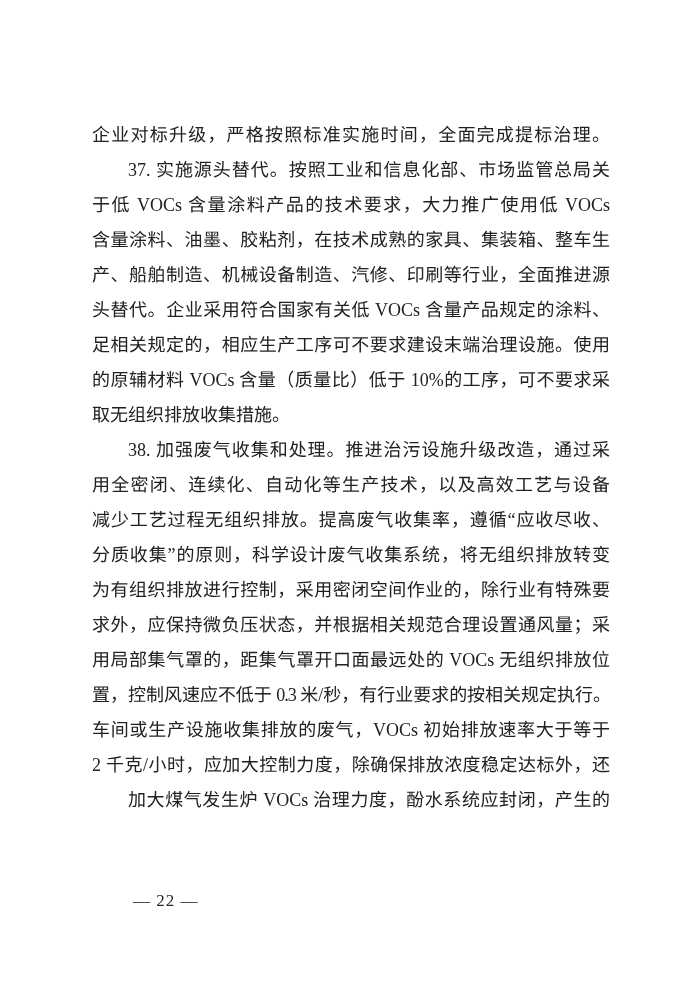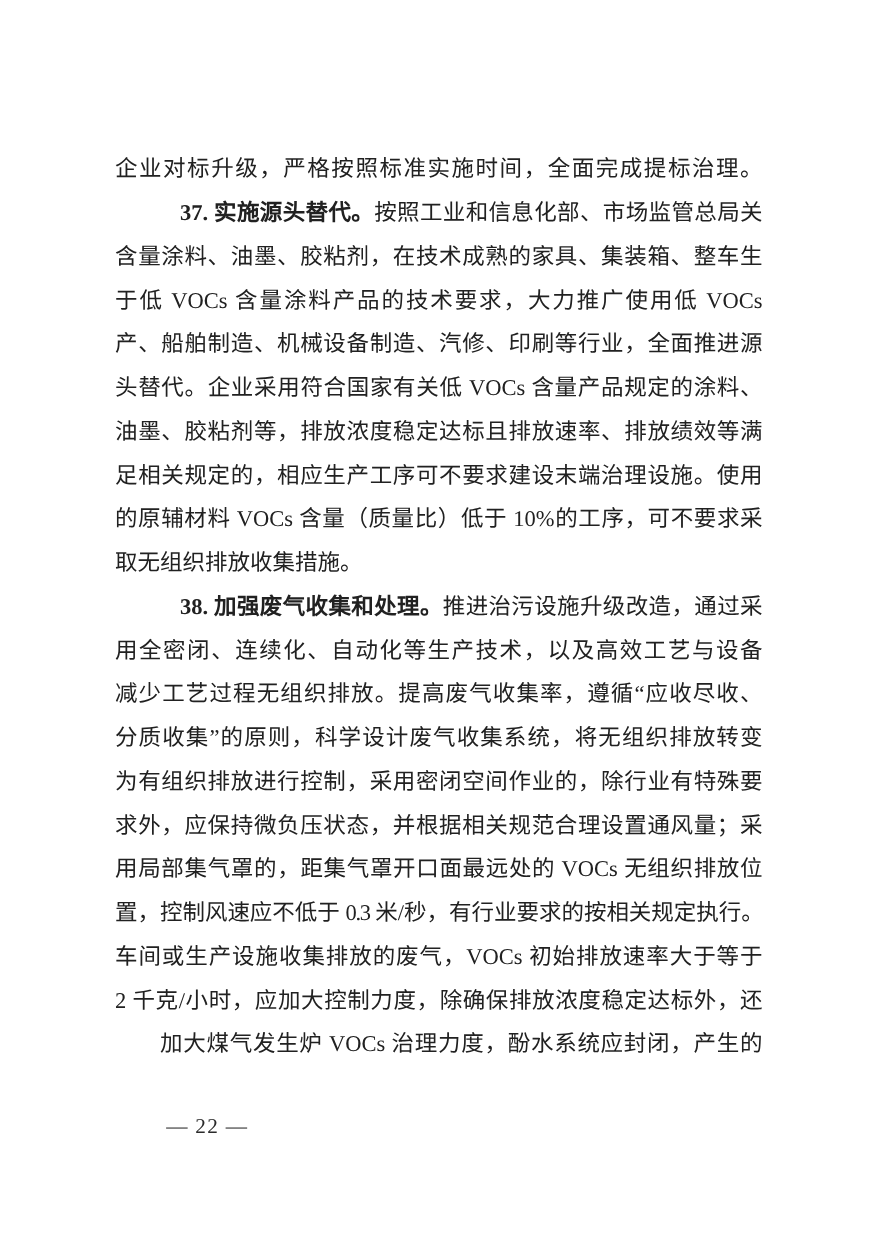--- a/index.html
+++ b/index.html
@@ -34,46 +34,44 @@
     text-align: center;
     text-align-last: left;
   }
   .line.indent {
     text-indent: 36px;
   }
   .line.tight {
     letter-spacing: -1px;
   }
   .line .b {
-    font-weight: bold;
-    margin-left: 16px;
+    font-weight: normal;
   }
   .footer {
     position: absolute;
     left: 101px;
     top: 890px;
     font-size: 17px;
     line-height: 22px;
     color: #2a2a2a;
     letter-spacing: 1px;
     margin-left: 32px;
   }
 </style>
 </head>
 <body>
 
 <div class="page">
   <div class="text-block">
     <div class="line"><span>企业对标升级，严格按照标准实施时间，全面完成提标治理。</span></div>
     <div class="line indent"><span class="b">37. 实施源头替代。</span><span>按照工业和信息化部、市场监管总局关</span></div>
+    <div class="line"><span>于低 VOCs 含量涂料产品的技术要求，大力推广使用低 VOCs</span></div>
     <div class="line"><span>含量涂料、油墨、胶粘剂，在技术成熟的家具、集装箱、整车生</span></div>
-    <div class="line"><span>于低 VOCs 含量涂料产品的技术要求，大力推广使用低 VOCs</span></div>
     <div class="line"><span>产、船舶制造、机械设备制造、汽修、印刷等行业，全面推进源</span></div>
     <div class="line"><span>头替代。企业采用符合国家有关低 VOCs 含量产品规定的涂料、</span></div>
-    <div class="line"><span>油墨、胶粘剂等，排放浓度稳定达标且排放速率、排放绩效等满</span></div>
     <div class="line"><span>足相关规定的，相应生产工序可不要求建设末端治理设施。使用</span></div>
     <div class="line"><span>的原辅材料 VOCs 含量（质量比）低于 10%的工序，可不要求采</span></div>
     <div class="line end"><span>取无组织排放收集措施。</span></div>
     <div class="line indent"><span class="b">38. 加强废气收集和处理。</span><span>推进治污设施升级改造，通过采</span></div>
     <div class="line"><span>用全密闭、连续化、自动化等生产技术，以及高效工艺与设备等，</span></div>
     <div class="line"><span>减少工艺过程无组织排放。提高废气收集率，遵循“应收尽收、</span></div>
     <div class="line"><span>分质收集”的原则，科学设计废气收集系统，将无组织排放转变</span></div>
     <div class="line"><span>为有组织排放进行控制，采用密闭空间作业的，除行业有特殊要</span></div>
     <div class="line"><span>求外，应保持微负压状态，并根据相关规范合理设置通风量；采</span></div>
     <div class="line"><span>用局部集气罩的，距集气罩开口面最远处的 VOCs 无组织排放位</span></div>

